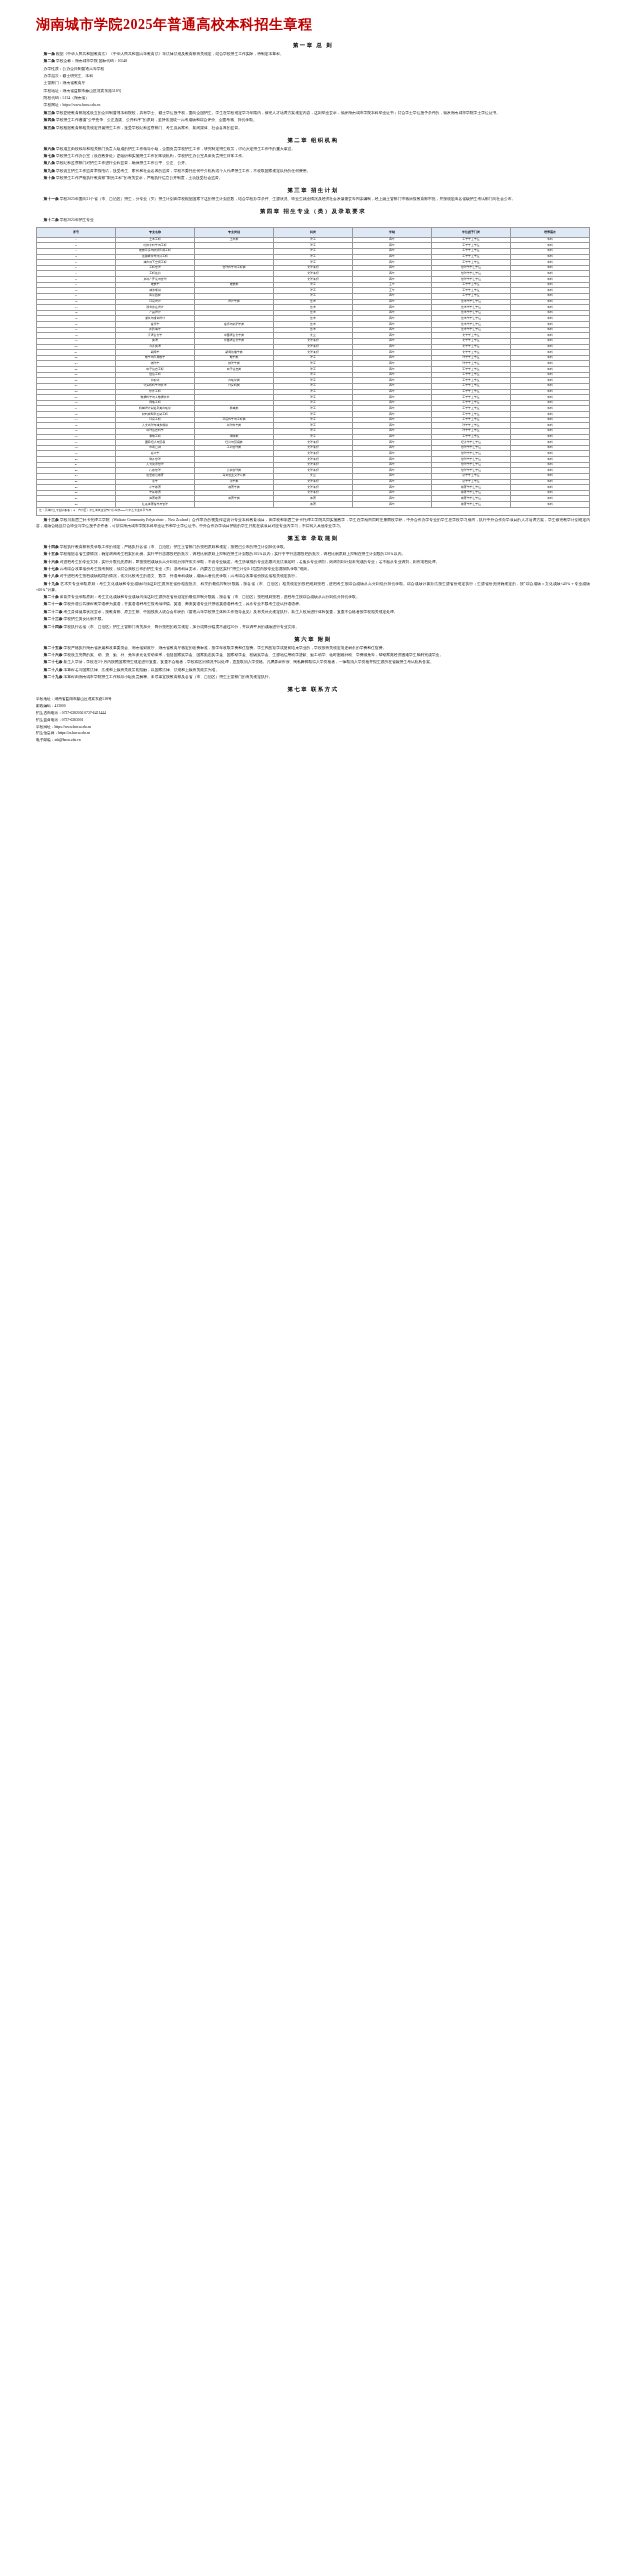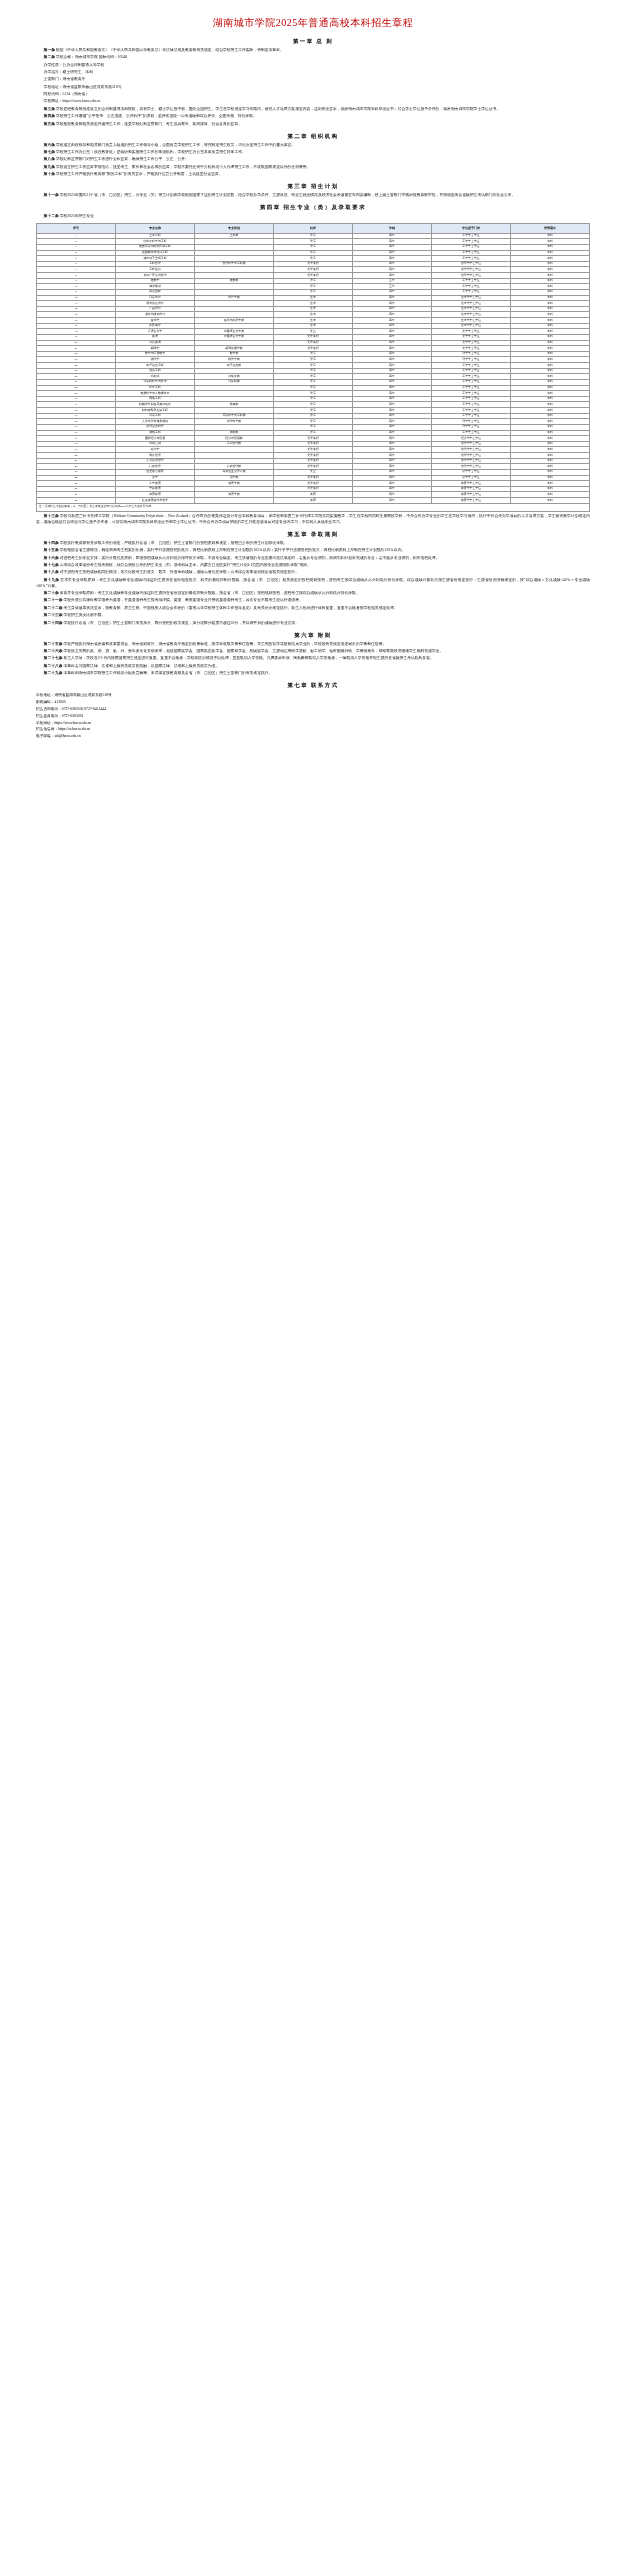--- a/index.html
+++ b/index.html
@@ -1,19 +1,19 @@
 <!DOCTYPE html>
 <html style="font-size:8.2px"><head>
 <meta charset="utf-8">
 <style>
   html,body{margin:0;padding:0;background:#c8c8c8;}
   body{font-family:"Liberation Serif","DejaVu Serif",serif;}
   .page{width:626px;min-height:3852px;margin:0 auto;background:#ffffff;position:relative;padding:0;}
   .inner{padding:13.4px 36px 20.6px 36px;}
-  .doc-title{text-align:center;font-size:10px;font-weight:normal;color:#c00000;letter-spacing:0.5px;margin:3.1px 0 7.2px 0;}
+  .doc-title{text-align:left;font-size:14px;font-weight:bold;color:#c00000;letter-spacing:0.5px;margin:3.1px 0 7.2px 0;}
   .chapter{text-align:center;font-size:5.4px;font-weight:bold;margin:5.2px 0 3.1px 0;letter-spacing:1.5px;}
   p.art{font-size:3.8px;line-height:1.55;margin:1.5px 0;text-align:justify;text-indent:2em;color:#111;}
   p.art b{font-weight:bold;}
   .tbl-wrap{margin:3.1px 0 2.1px 0;}
   table.majors{border-collapse:collapse;width:100%;font-size:2.9px;table-layout:fixed;}
   table.majors th,table.majors td{border:0.3px solid #9a9a9a;text-align:center;vertical-align:middle;padding:0.5px 0.5px;line-height:1.25;color:#111;}
   table.majors thead th{background:#dfe9f5;font-weight:bold;font-size:3px;height:7.2px;}
   table.majors td.num{width:11.3px;}
   table.majors td.cat{width:31px;}
   table.majors td.name{text-align:center;}

